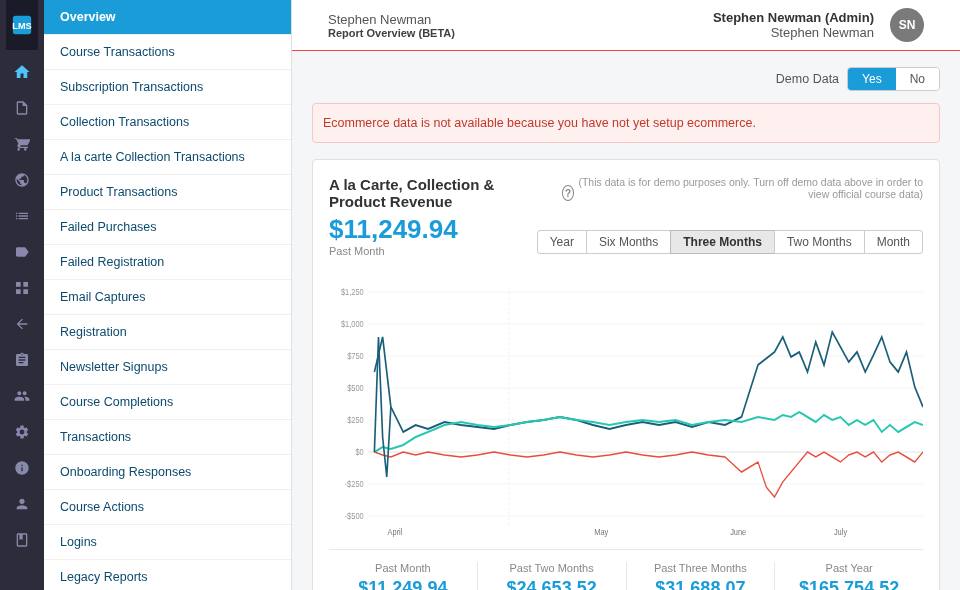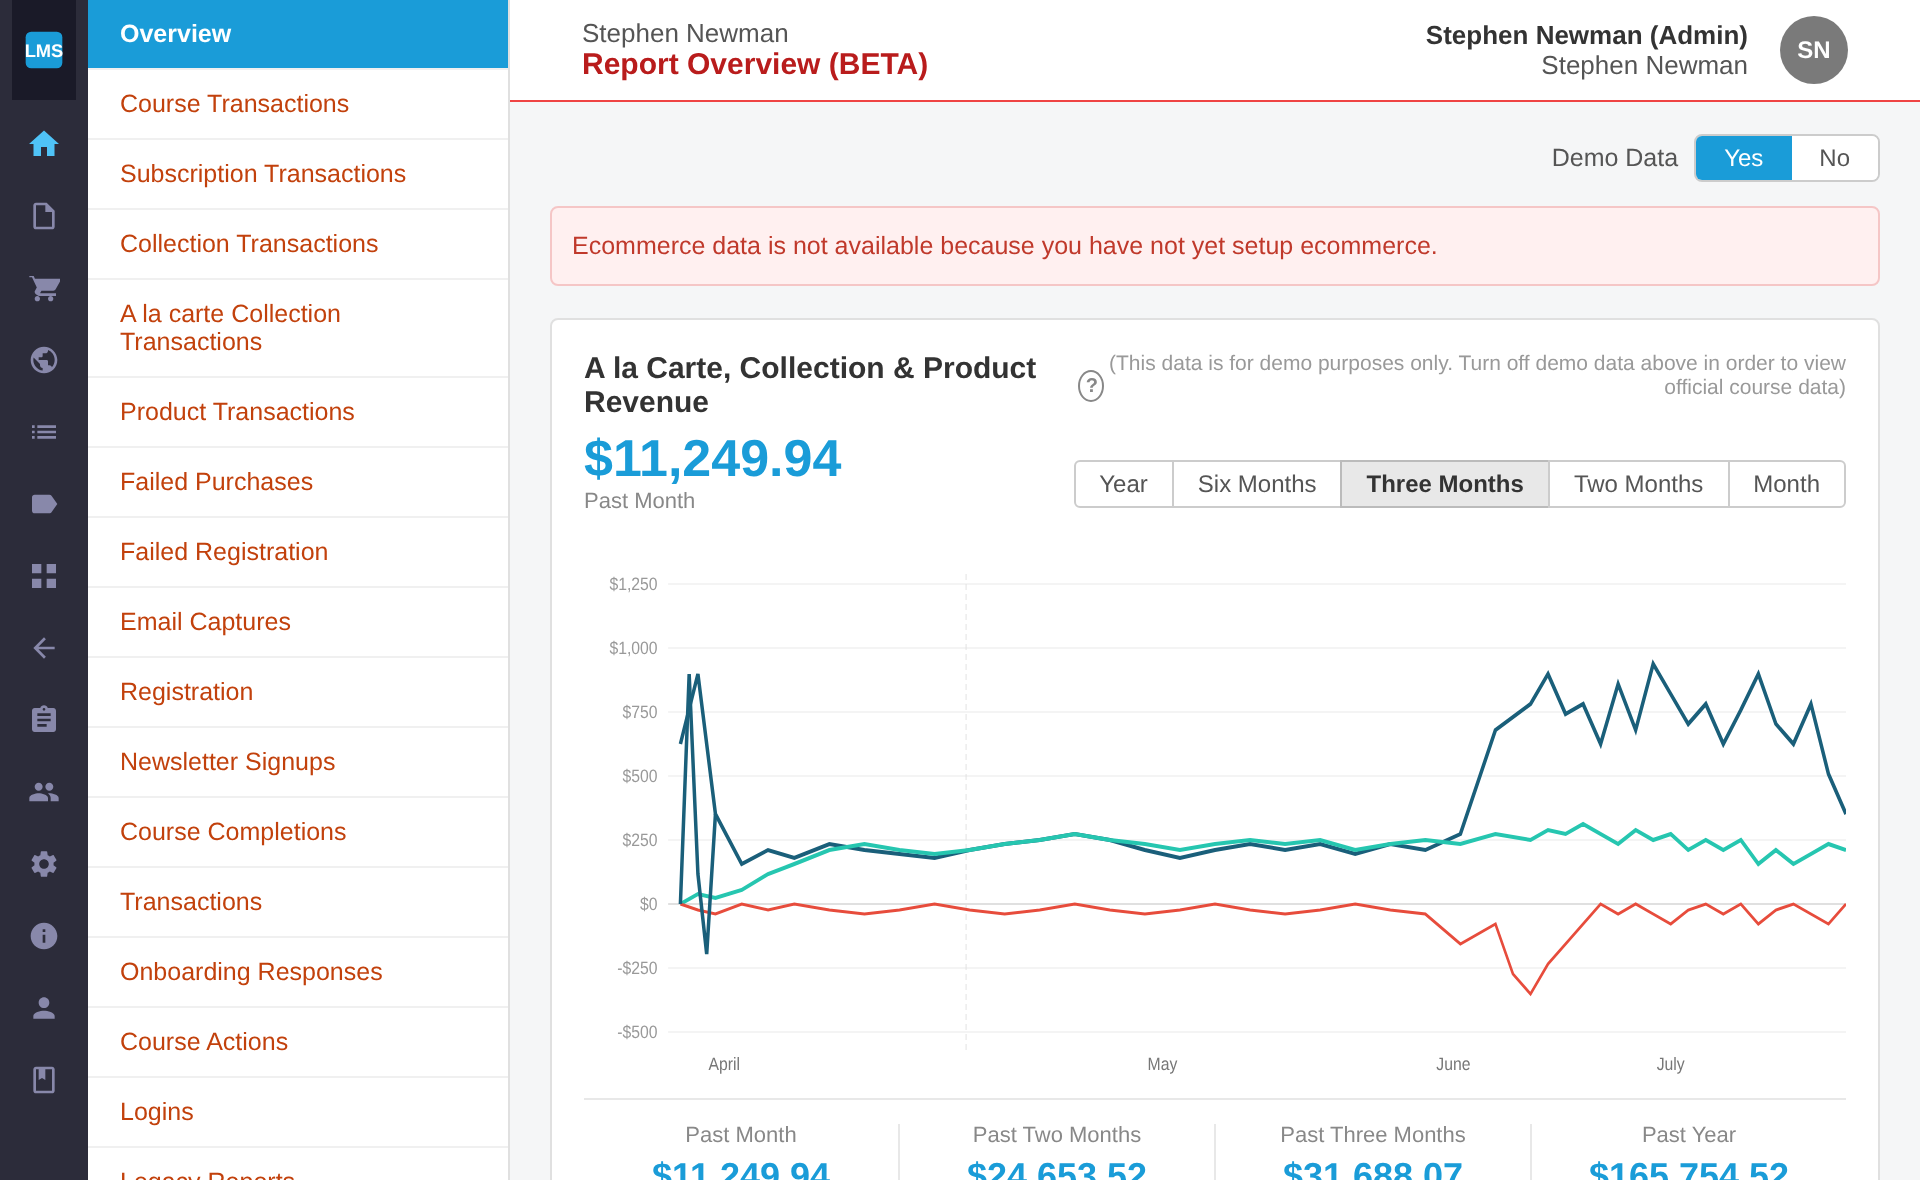--- a/index.html
+++ b/index.html
@@ -33,32 +33,32 @@
       align-items: center;
       justify-content: center;
       color: #8888aa;
       cursor: pointer;
       font-size: 14px;
     }
     .sidebar-icon.active { color: #4fc3f7; }
 
     
     .nav-sidebar {
-      width: 211px;
+      width: 248px;
       background: #fff;
       border-right: 1px solid #e0e0e0;
       flex-shrink: 0;
       overflow-y: auto;
       display: flex;
       flex-direction: column;
     }
     .nav-item {
       padding: 10px 16px;
       cursor: pointer;
-      color: #c2410c;
+      color: #0c4a6e;
       font-size: 12.5px;
       border-bottom: 1px solid #f0f0f0;
       transition: background 0.15s;
     }
     .nav-item.active {
       background: #1a9cd8;
       color: #fff;
       font-weight: 600;
     }
 
@@ -74,21 +74,21 @@
     .top-header {
       background: #fff;
       border-bottom: 1px solid #ef4444;
       padding: 8px 36px;
       display: flex;
       align-items: center;
       justify-content: space-between;
       flex-shrink: 0;
     }
     .header-title-area .user-name { font-size: 13px; color: #555; }
-    .header-title-area .page-title { font-size: 15px; font-weight: 600; color: #b91c1c; }
+    .header-title-area .page-title { font-size: 11px; font-weight: 600; color: #404040; }
     .header-right { display: flex; align-items: center; gap: 16px; }
     .header-user { font-size: 13px; color: #555; text-align: right; }
     .header-user .admin-name { font-weight: 600; color: #333; }
     .avatar {
       width: 34px; height: 34px;
       background: #7a7a7a;
       border-radius: 50%;
       display: flex; align-items: center; justify-content: center;
       color: #fff; font-size: 12px; font-weight: 700;
     }

